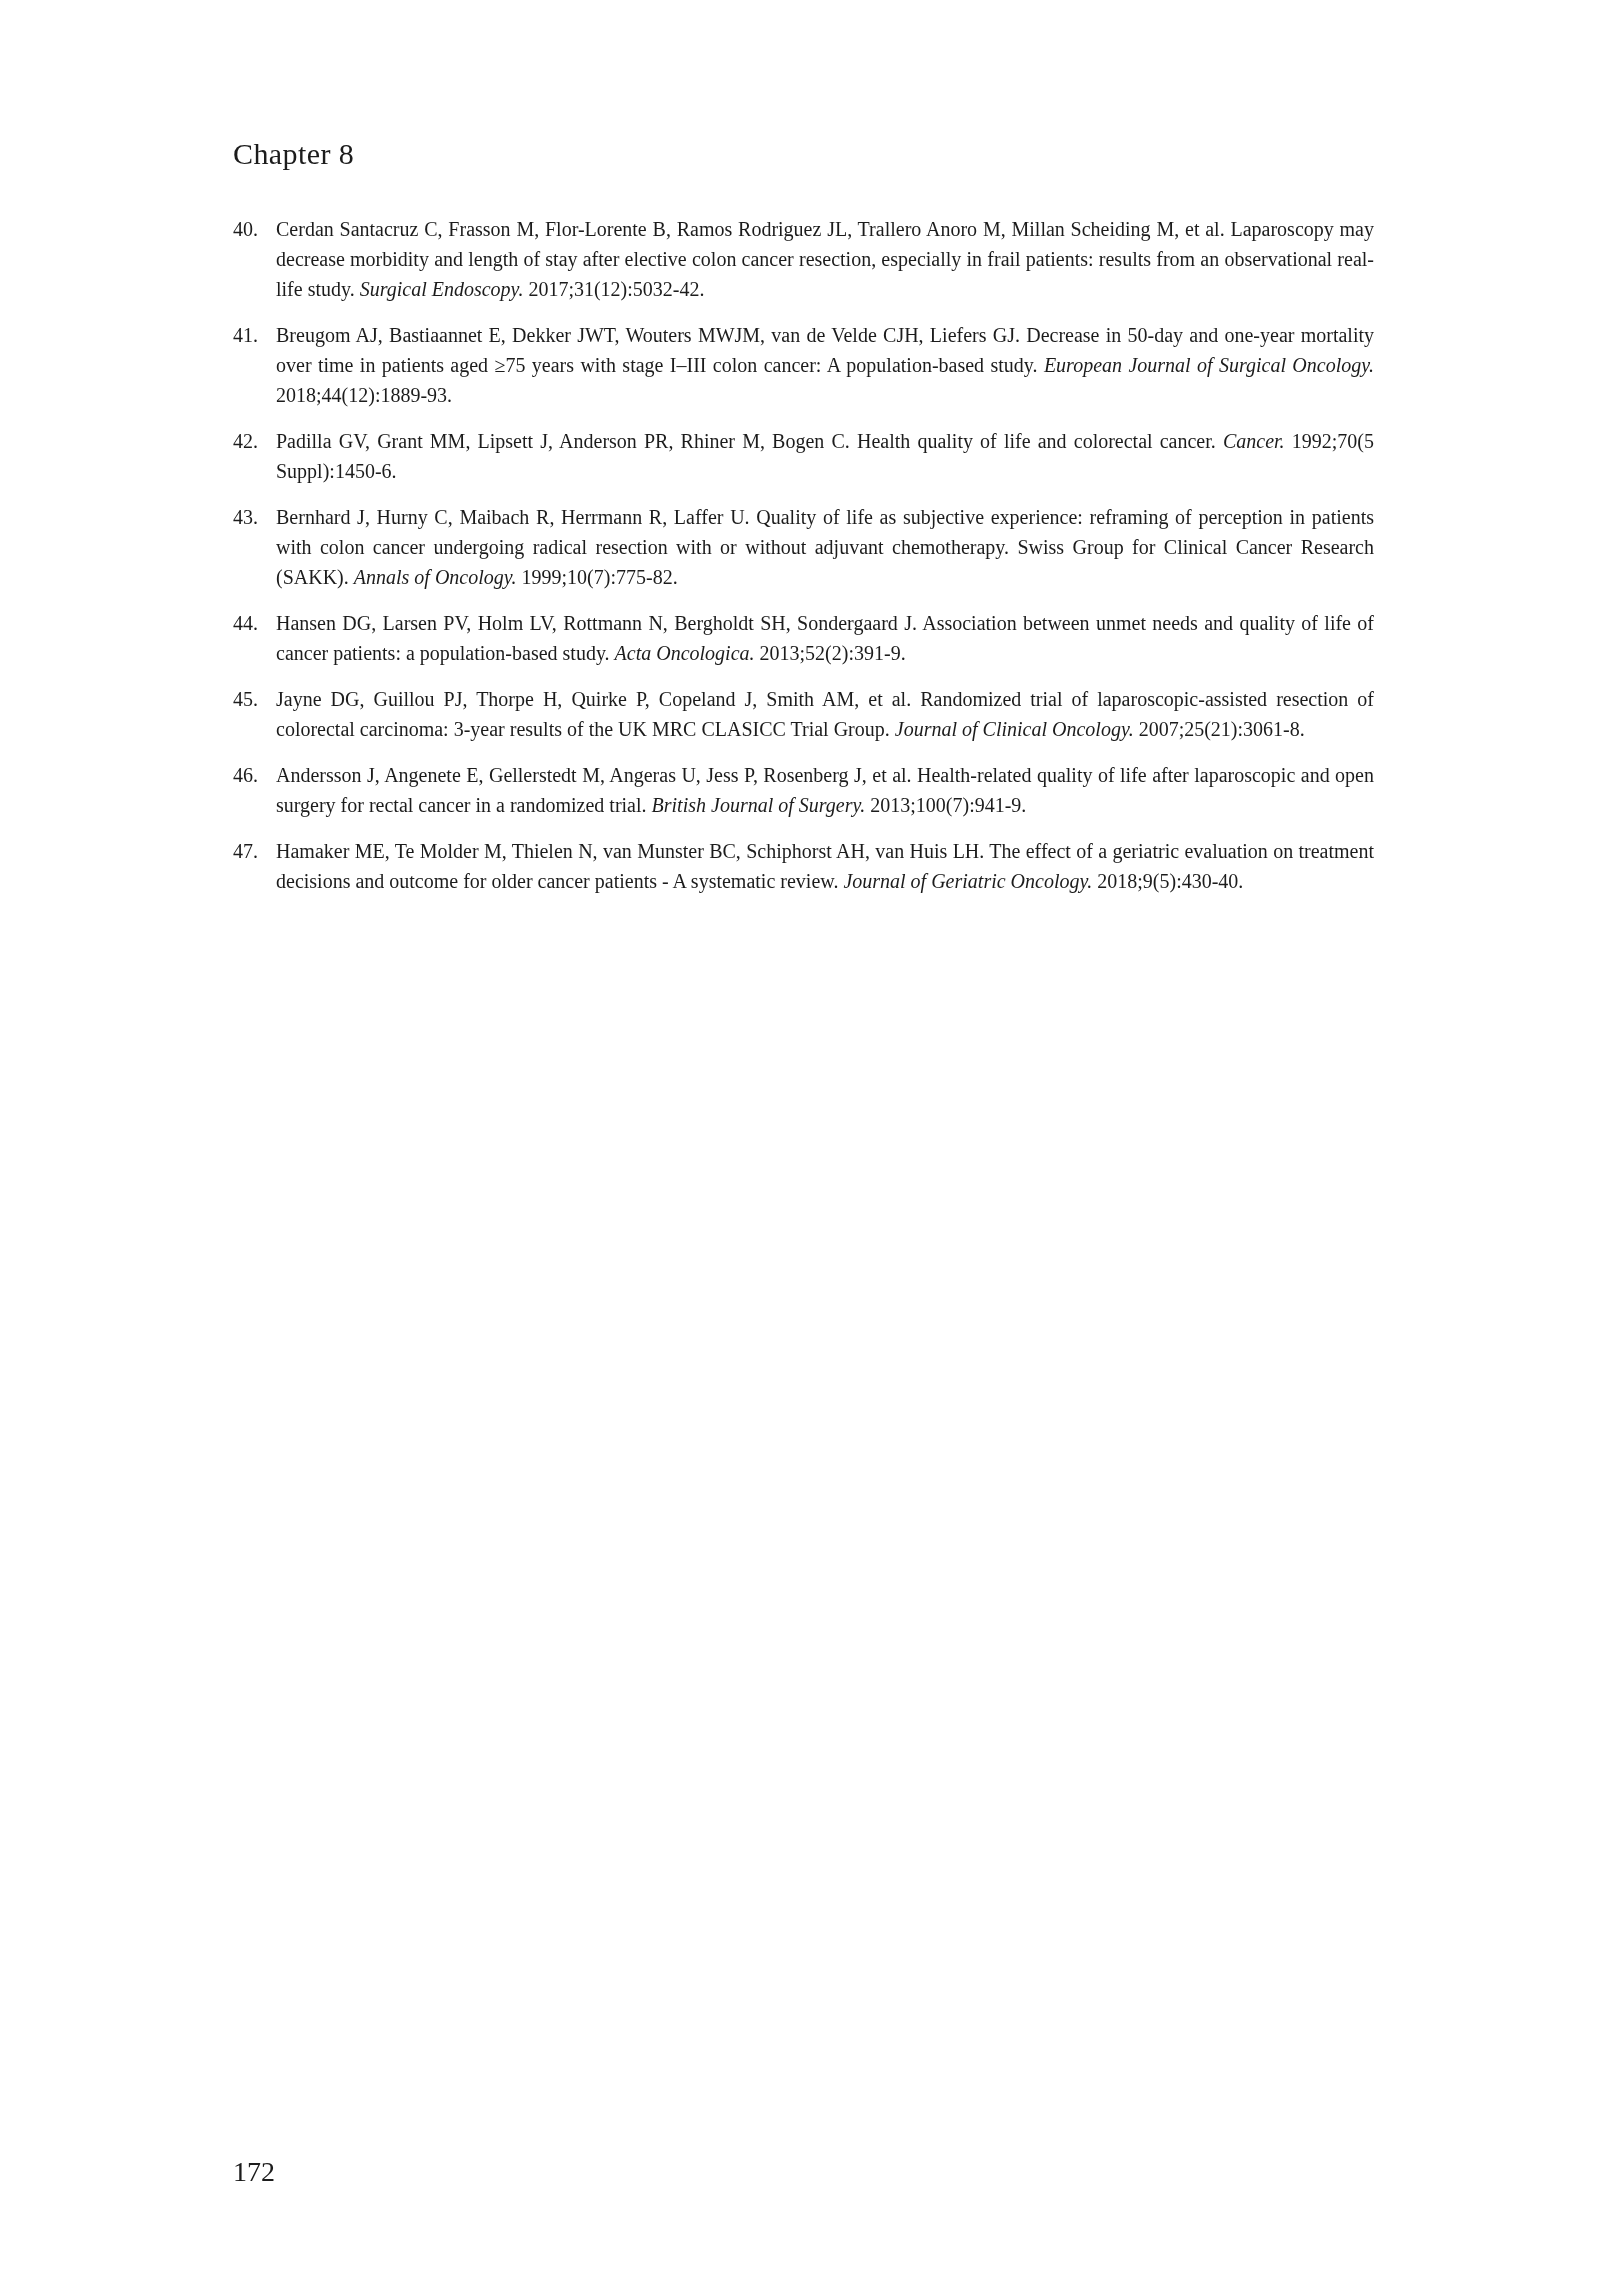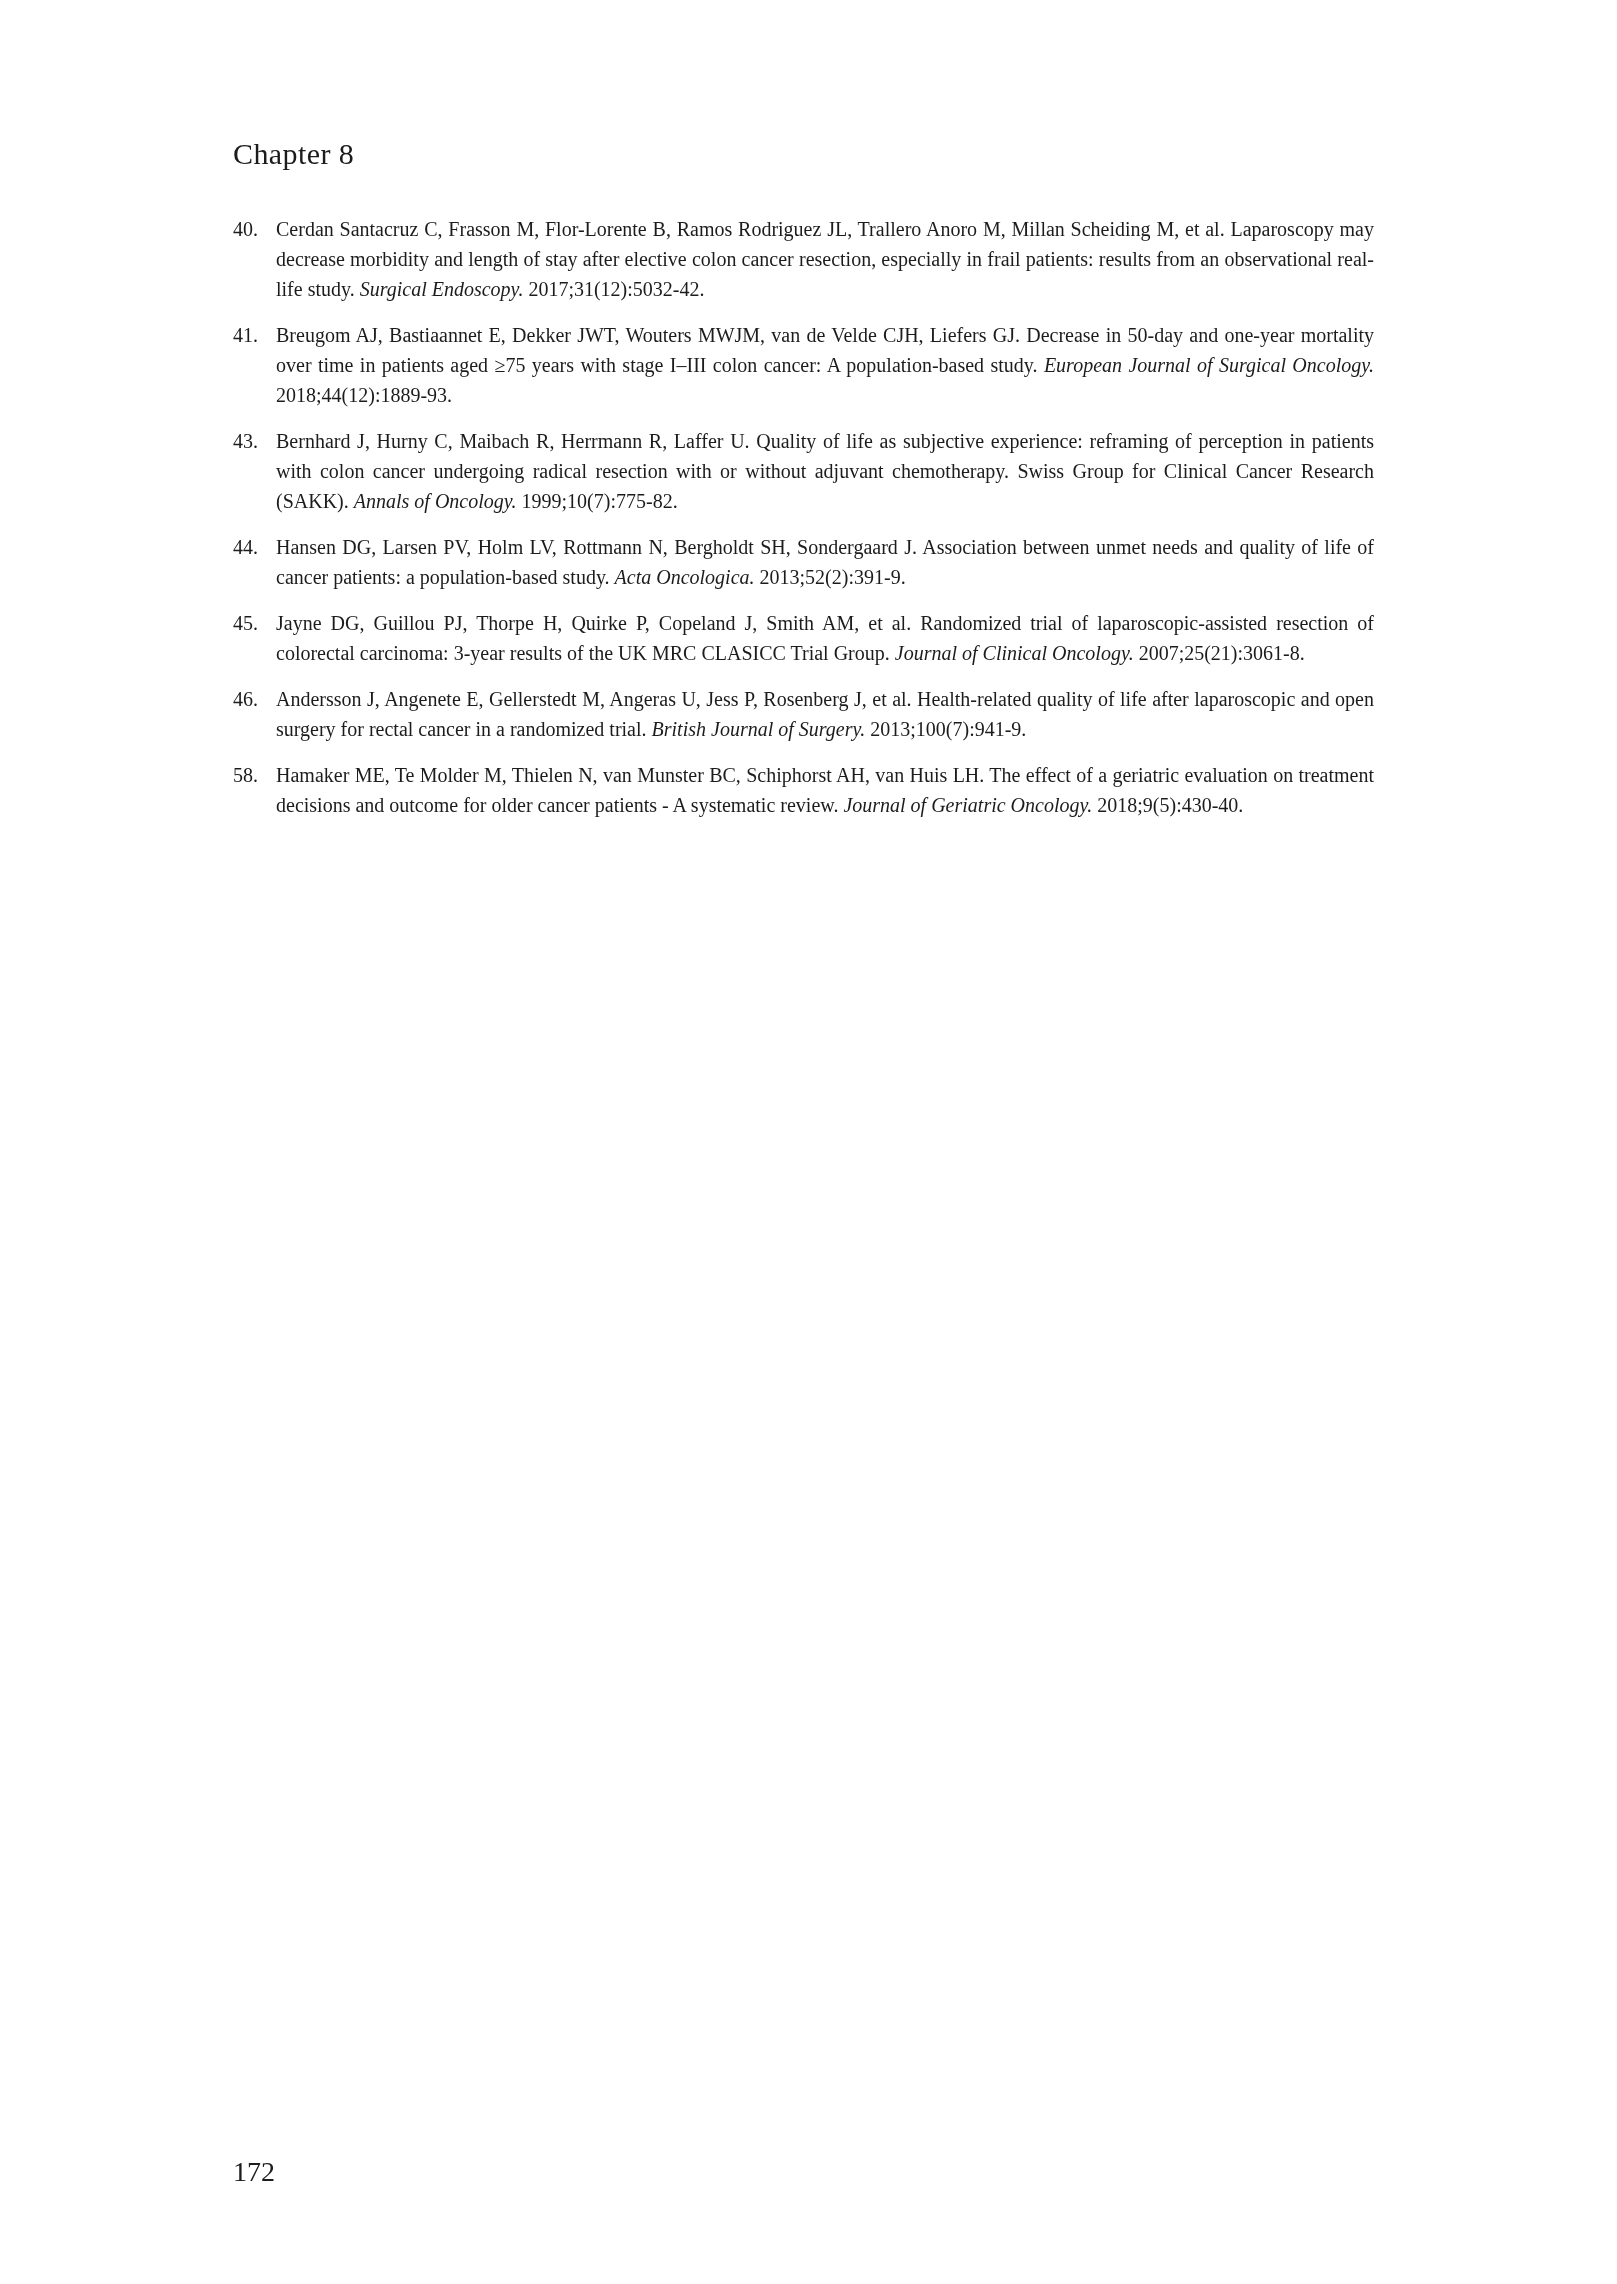--- a/index.html
+++ b/index.html
@@ -66,20 +66,24 @@
   <li class="reference-item">
     <span class="ref-number">40.</span>
     <span class="ref-body"><span>Cerdan Santacruz C, Frasson M, Flor-Lorente B, Ramos Rodriguez JL, Trallero Anoro M, Millan Scheiding M, et al. Laparoscopy may decrease morbidity and length of stay after elective colon cancer resection, especially in frail patients: results from an observational real-life study. </span><em>Surgical Endoscopy.</em><span> 2017;31(12):5032-42.</span></span>
   </li>
 
   <li class="reference-item">
     <span class="ref-number">41.</span>
     <span class="ref-body"><span>Breugom AJ, Bastiaannet E, Dekker JWT, Wouters MWJM, van de Velde CJH, Liefers GJ. Decrease in 50-day and one-year mortality over time in patients aged ≥75 years with stage I–III colon cancer: A population-based study. </span><em>European Journal of Surgical Oncology.</em><span> 2018;44(12):1889-93.</span></span>
   </li>
 
+  <li class="reference-item">
+    <span class="ref-number">42.</span>
+    <span class="ref-body"><span>Padilla GV, Grant MM, Lipsett J, Anderson PR, Rhiner M, Bogen C. Health quality of life and colorectal cancer. </span><em>Cancer.</em><span> 1992;70(5 Suppl):1450-6.</span></span>
+  </li>
 
   <li class="reference-item">
     <span class="ref-number">43.</span>
     <span class="ref-body"><span>Bernhard J, Hurny C, Maibach R, Herrmann R, Laffer U. Quality of life as subjective experience: reframing of perception in patients with colon cancer undergoing radical resection with or without adjuvant chemotherapy. Swiss Group for Clinical Cancer Research (SAKK). </span><em>Annals of Oncology.</em><span> 1999;10(7):775-82.</span></span>
   </li>
 
   <li class="reference-item">
     <span class="ref-number">44.</span>
     <span class="ref-body"><span>Hansen DG, Larsen PV, Holm LV, Rottmann N, Bergholdt SH, Sondergaard J. Association between unmet needs and quality of life of cancer patients: a population-based study. </span><em>Acta Oncologica.</em><span> 2013;52(2):391-9.</span></span>
   </li>
@@ -88,20 +92,20 @@
     <span class="ref-number">45.</span>
     <span class="ref-body"><span>Jayne DG, Guillou PJ, Thorpe H, Quirke P, Copeland J, Smith AM, et al. Randomized trial of laparoscopic-assisted resection of colorectal carcinoma: 3-year results of the UK MRC CLASICC Trial Group. </span><em>Journal of Clinical Oncology.</em><span> 2007;25(21):3061-8.</span></span>
   </li>
 
   <li class="reference-item">
     <span class="ref-number">46.</span>
     <span class="ref-body"><span>Andersson J, Angenete E, Gellerstedt M, Angeras U, Jess P, Rosenberg J, et al. Health-related quality of life after laparoscopic and open surgery for rectal cancer in a randomized trial. </span><em>British Journal of Surgery.</em><span> 2013;100(7):941-9.</span></span>
   </li>
 
   <li class="reference-item">
-    <span class="ref-number">58.</span>
+    <span class="ref-number">47.</span>
     <span class="ref-body"><span>Hamaker ME, Te Molder M, Thielen N, van Munster BC, Schiphorst AH, van Huis LH. The effect of a geriatric evaluation on treatment decisions and outcome for older cancer patients - A systematic review. </span><em>Journal of Geriatric Oncology.</em><span> 2018;9(5):430-40.</span></span>
   </li>
 </ol>
 
   <div class="page-number">172</div>
 </div>
 
 
 </body></html>

